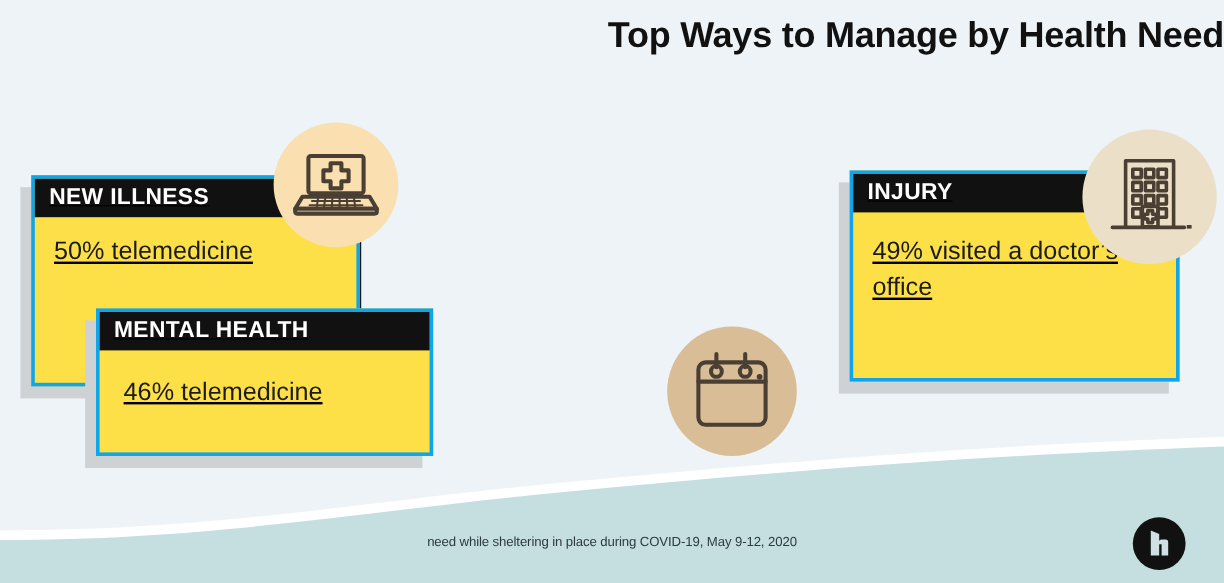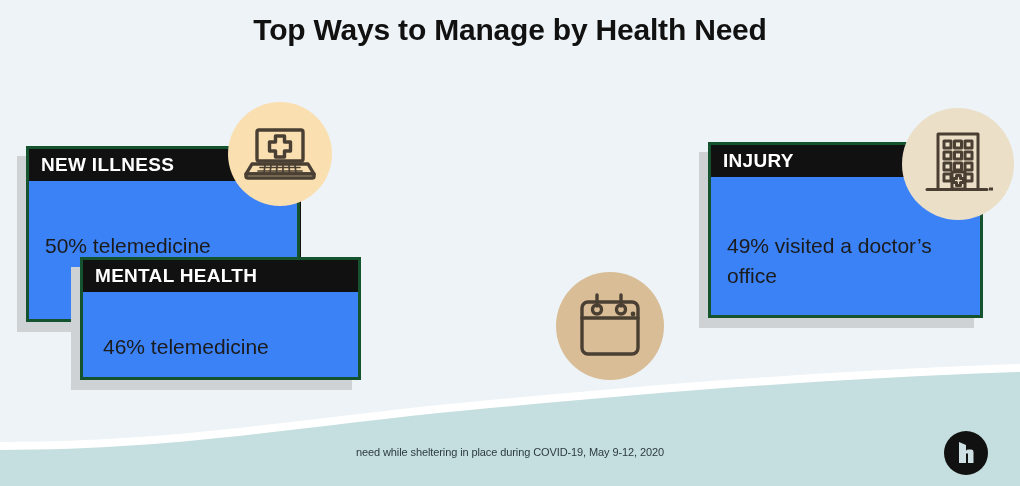--- a/index.html
+++ b/index.html
@@ -29,64 +29,64 @@
     height: 140px;
     pointer-events: none;
   }
 
   
   .title {
     position: absolute;
     top: 13px;
     left: 0;
     width: 1020px;
-    text-align: center;
+    text-align: right;
     font-family: "Liberation Sans Narrow", "Liberation Sans", sans-serif;
     font-weight: bold;
     font-size: 30px;
     letter-spacing: -0.2px;
     color: #111111;
   }
 
   
   .card {
     position: absolute;
-    background: #3b82f6;
-    border: 3px solid #14532d;
+    background: #fde047;
+    border: 3px solid #0ea5e9;
     box-sizing: border-box;
     box-shadow: -9px 10px 0 0 #cfd2d4;
     z-index: 3;
+    text-decoration: underline;
   }
   .card-header {
     background: #111111;
     color: #ffffff;
     font-family: "Liberation Sans Narrow", "Liberation Sans", sans-serif;
     font-weight: bold;
     font-size: 19px;
     letter-spacing: 0.3px;
     padding: 6px 0 7px 12px;
     line-height: 1.0;
   }
   .card-body {
     color: #1b1b1b;
     font-size: 21px;
     line-height: 1.45;
     padding: 14px 16px 10px 16px;
     font-weight: 400;
-    margin-top: 36px;
   }
 
   #card-new-illness {
     left: 26px;  top: 146px;  width: 274px; height: 176px;
   }
   #card-mental-health {
     left: 80px;  top: 257px;  width: 281px; height: 123px;
     z-index: 5;
   }
-  #card-mental-health .card-body { padding-top: 4px; padding-left: 20px; }
+  #card-mental-health .card-body { padding-top: 20px; padding-left: 20px; }
   #card-regular-checkup {
     left: 362px; top: 142px;  width: 278px; height: 180px;
   }
   #card-injury {
     left: 708px; top: 142px;  width: 275px; height: 176px;
   }
   #card-injury .card-body { padding-top: 18px; }
 
   
   .connector {

